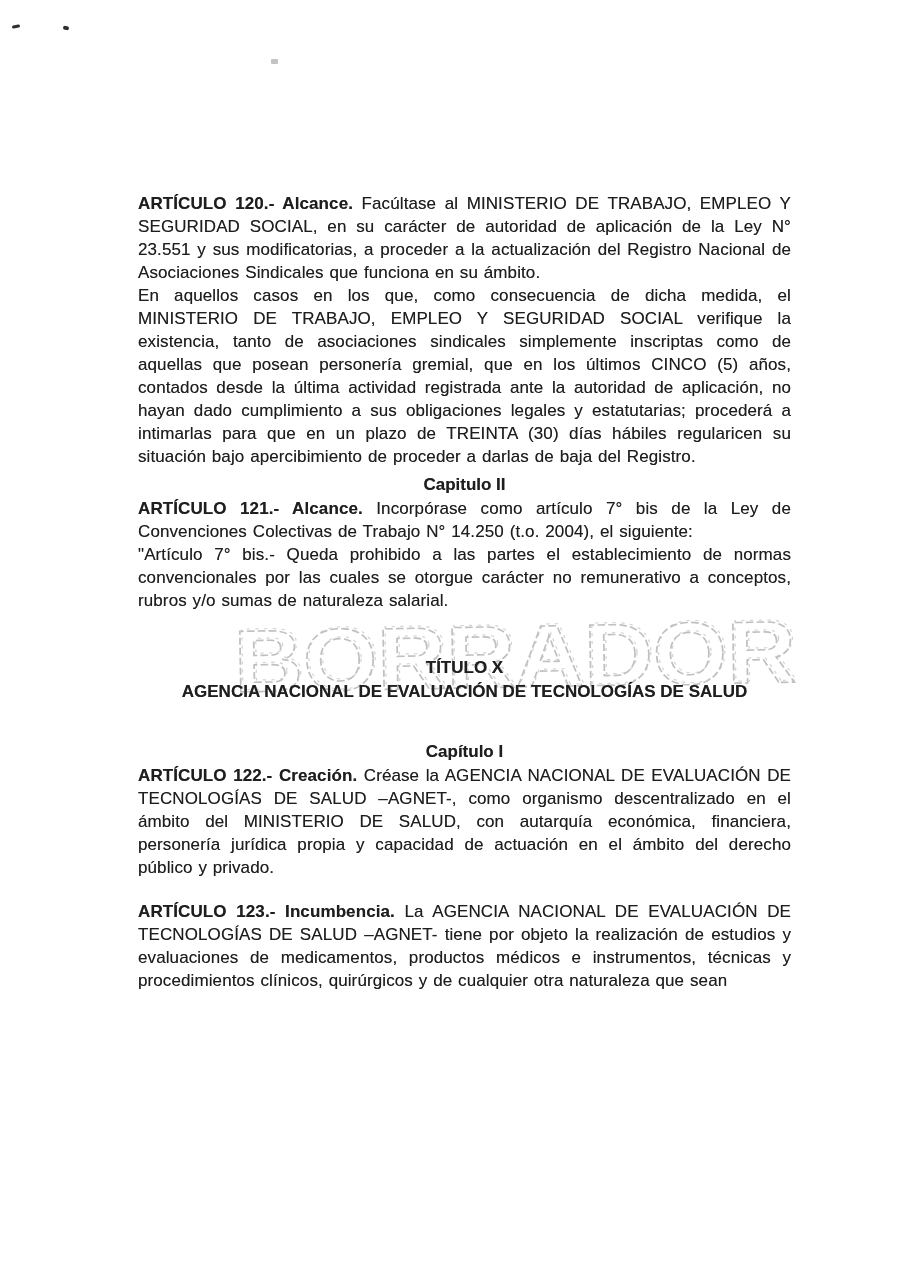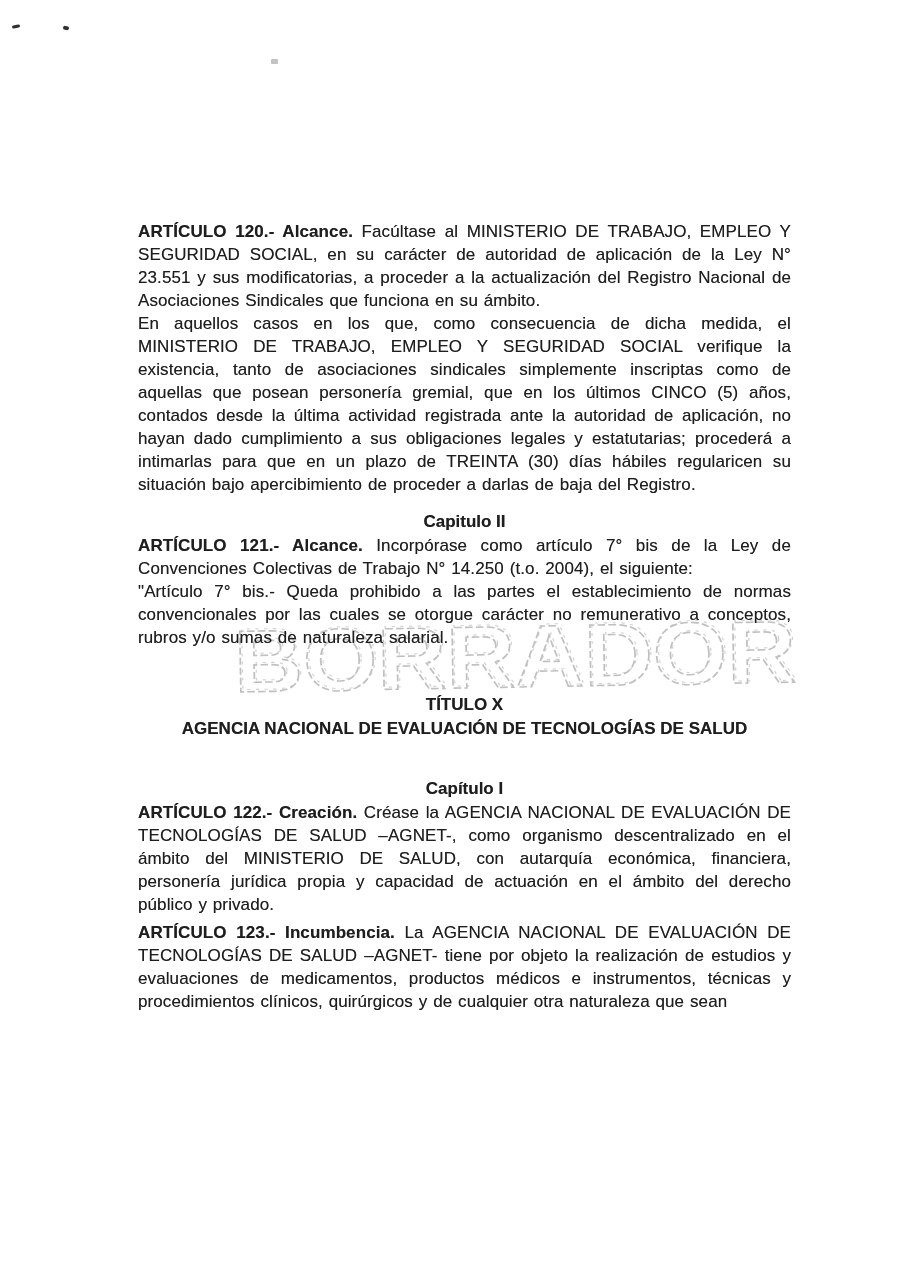--- a/index.html
+++ b/index.html
@@ -9,21 +9,21 @@
     height: 1280px;
     margin: 0 auto;
     background: #ffffff;
     overflow: hidden;
     font-family: "Liberation Sans", "DejaVu Sans", sans-serif;
     color: #1e1e1e;
   }
   .text-column {
     position: absolute;
     left: 138px;
-    top: 220px;
+    top: 192px;
     width: 653px;
   }
   .para {
     margin: 0;
     font-size: 17px;
     line-height: 23px;
     text-align: justify;
     letter-spacing: 0.1px;
     word-spacing: 1px;
     text-shadow: 0 0 0.4px rgba(20,20,20,0.55);
@@ -31,25 +31,25 @@
   .para b { font-weight: bold; }
   .heading {
     margin: 0;
     font-size: 17px;
     line-height: 24px;
     font-weight: bold;
     text-align: center;
     text-shadow: 0 0 0.4px rgba(20,20,20,0.55);
   }
   
-  .blk-capitulo2   { margin-top: 14px; }
+  .blk-capitulo2   { margin-top: 5px; }
   .blk-art121      { }
   .blk-titulox     { margin-top: 44px; }
   .blk-capitulo1   { margin-top: 36px; }
-  .blk-art123      { margin-top: 5px; }
+  .blk-art123      { margin-top: 21px; }
 
   .watermark {
     position: absolute;
     left: 228px;
     top: 598px;
     width: 575px;
     height: 116px;
     pointer-events: none;
     opacity: 0.62;
   }

